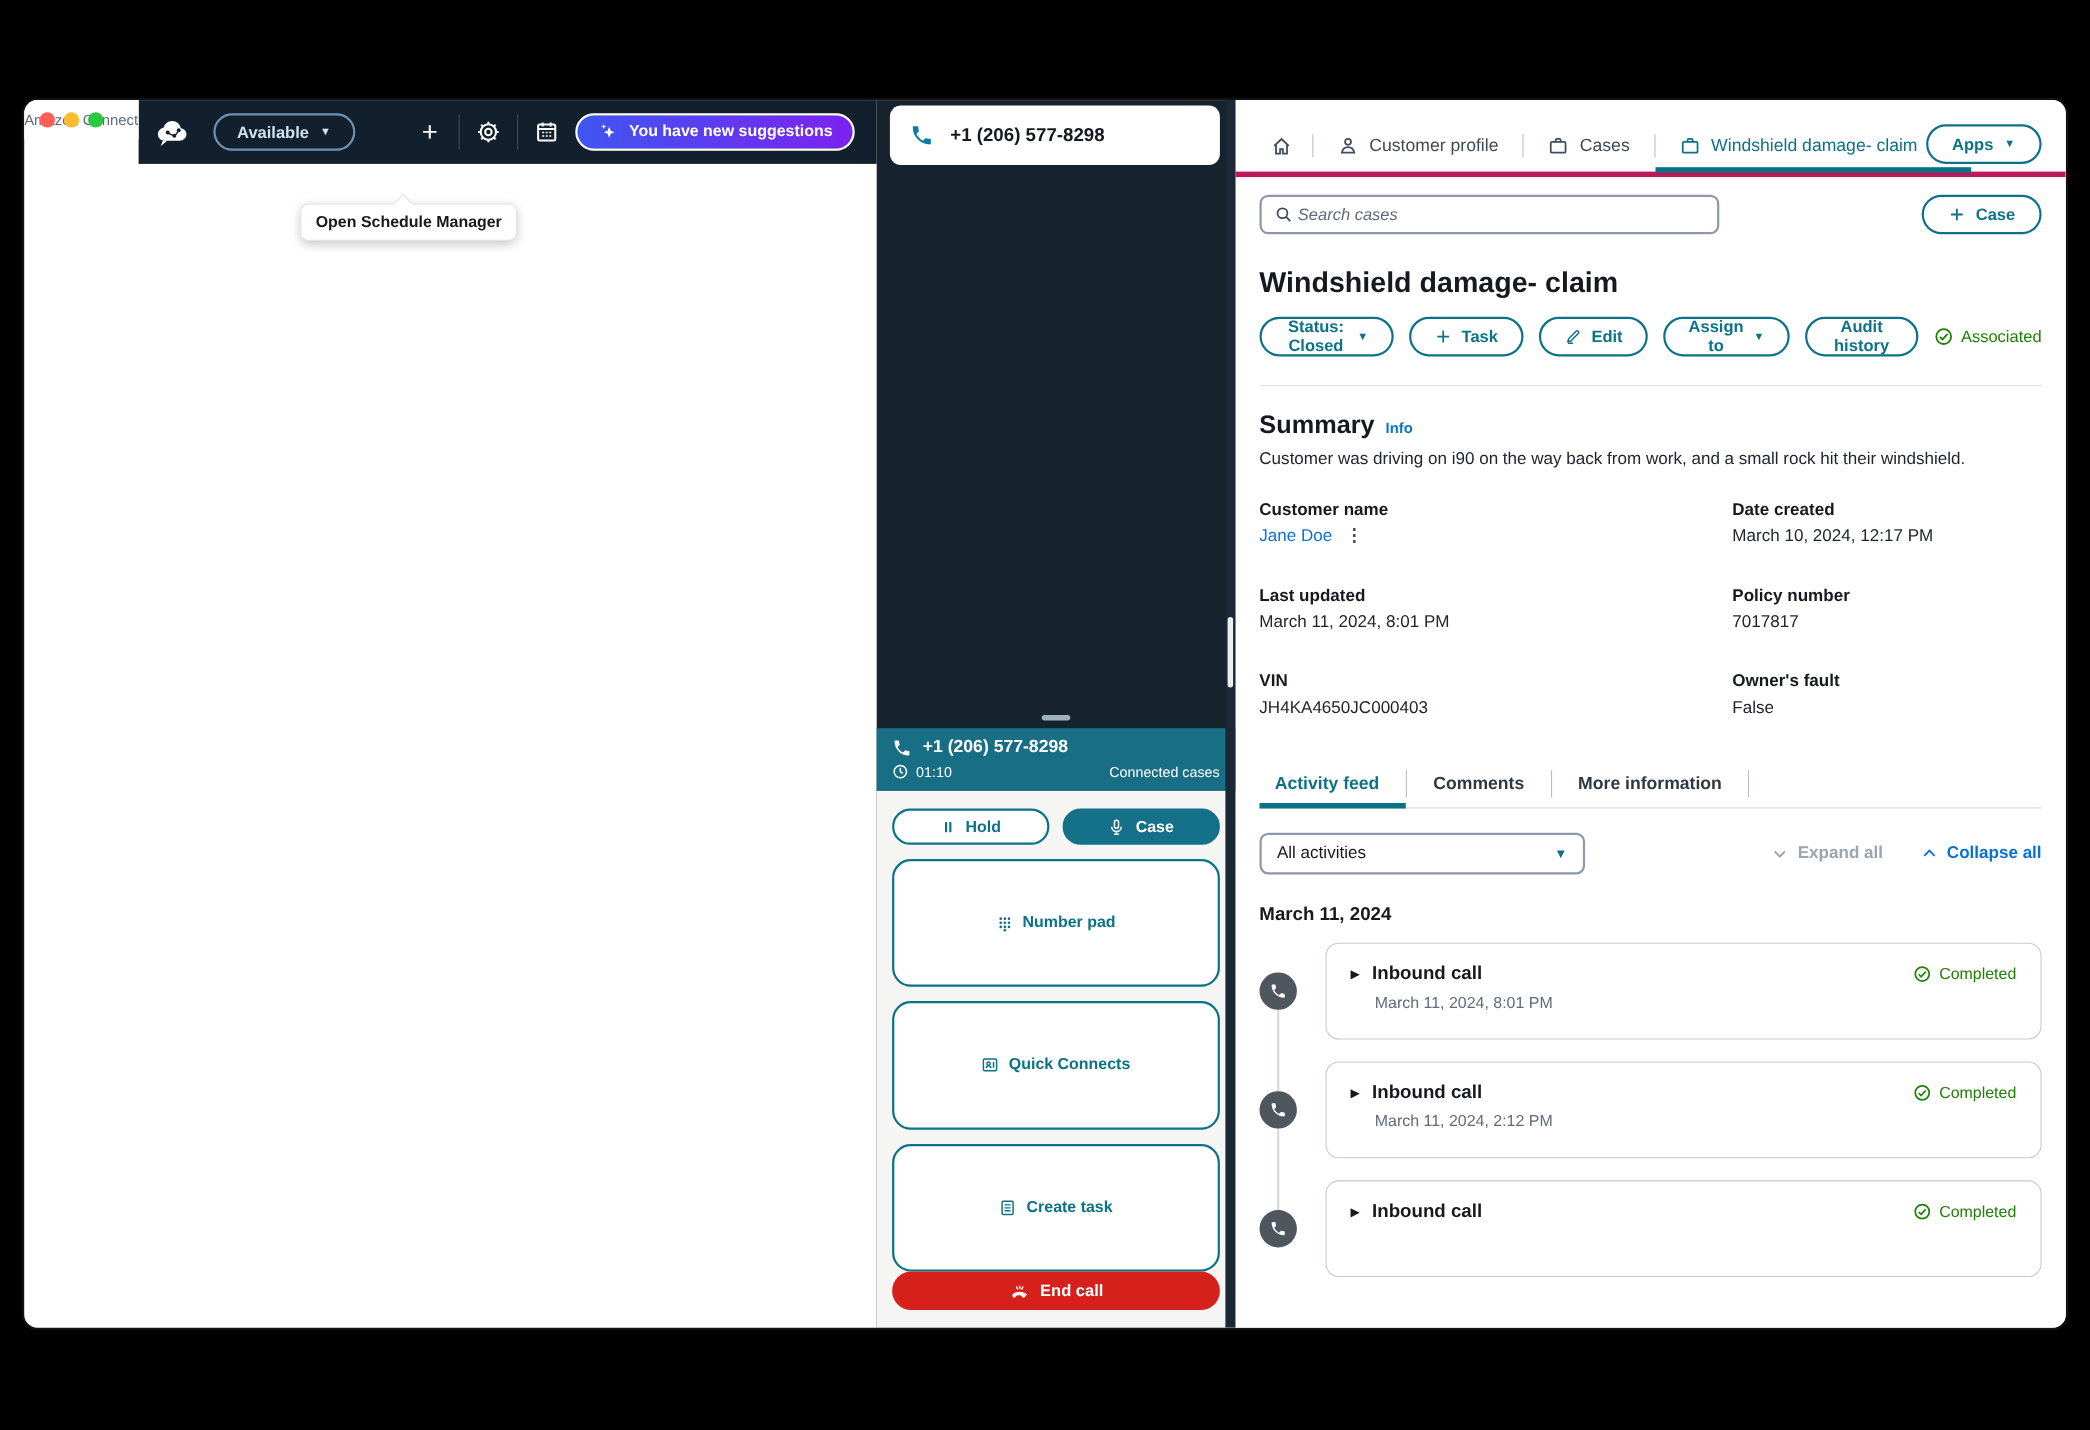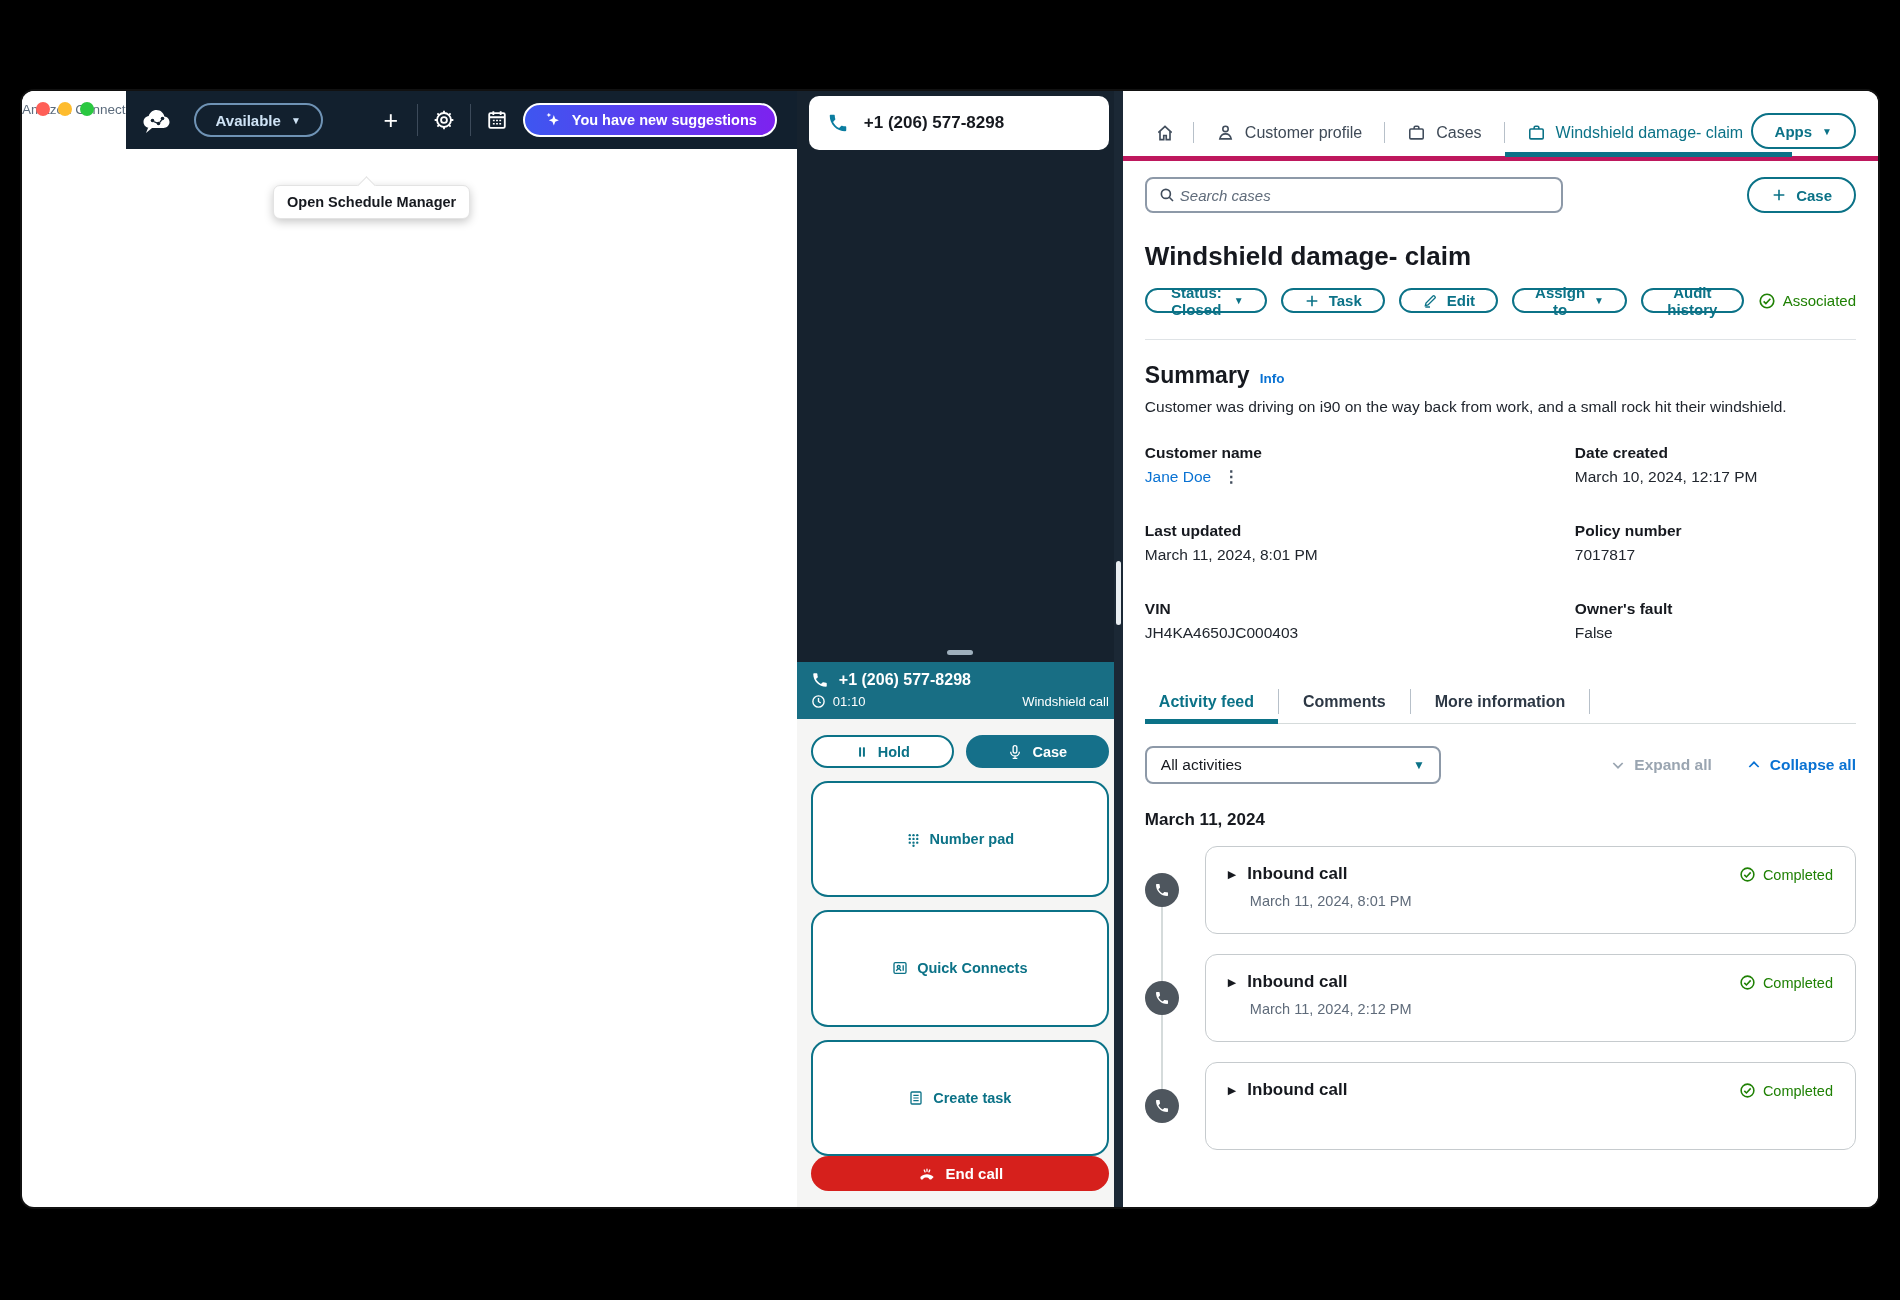--- a/index.html
+++ b/index.html
@@ -91,21 +91,21 @@
   .content{padding:0 22px;flex:1;overflow:hidden;}
   .search-row{margin-top:16px;display:flex;align-items:center;}
   .search-box{width:418px;height:36px;border:2px solid #8d99a8;border-radius:8px;display:flex;align-items:center;gap:4px;padding:0 11px;background:#fff;}
   .search-box input{border:none;outline:none;flex:1;font-size:15px;font-style:italic;color:#41505f;background:transparent;}
   .search-box input::placeholder{color:#5f6b7a;font-style:italic;}
   .case-btn{margin-left:auto;display:inline-flex;align-items:center;gap:9px;height:36px;padding:0 22px;border:2px solid var(--teal);
     border-radius:19px;background:#fff;color:var(--teal);font-weight:bold;font-size:15px;cursor:pointer;}
 
   .case-title{margin-top:28px;font-size:26px;font-weight:bold;color:var(--ink);}
   .actions-row{margin-top:16px;display:flex;align-items:center;gap:14px;}
-  .pill{display:inline-flex;align-items:center;justify-content:center;gap:9px;height:25px;padding:0 21px;
+  .pill{display:inline-flex;align-items:center;justify-content:center;gap:9px;height:36px;padding:0 21px;
     border:2px solid var(--teal);border-radius:19px;background:#fff;color:var(--teal);font-weight:bold;font-size:15px;cursor:pointer;}
   .associated{margin-left:auto;display:inline-flex;align-items:center;gap:7px;color:var(--green);font-size:15px;}
 
   .section-div{margin-top:26px;border-top:1px solid var(--soft-border);}
   .summary-head{margin-top:22px;display:flex;align-items:baseline;gap:10px;}
   .summary-title{font-size:23px;font-weight:bold;color:var(--ink);}
   .info-link{font-size:13.5px;font-weight:bold;color:var(--link);cursor:pointer;}
   .summary-text{margin-top:9px;font-size:15.5px;color:#21262e;}
 
   .fields-grid{margin-top:28px;display:grid;grid-template-columns:430px 1fr;row-gap:36px;max-width:900px;}
@@ -227,21 +227,21 @@
               <path d="M6.62 10.79c1.44 2.83 3.76 5.14 6.59 6.59l2.2-2.21c.27-.26.66-.35 1.01-.24 1.12.37 2.33.57 3.58.57.55 0 1 .45 1 1V20c0 .55-.45 1-1 1-9.39 0-17-7.61-17-17 0-.55.45-1 1-1h3.5c.55 0 1 .45 1 1 0 1.25.2 2.46.57 3.57.11.35.03.74-.25 1.02l-2.2 2.2z"></path>
             </svg>
             <span class="call-number">+1 (206) 577-8298</span>
           </div>
           <div class="call-header-row2">
             <svg width="15" height="15" viewBox="0 0 24 24" fill="none" stroke="#fff" stroke-width="2.2">
               <circle cx="12" cy="12" r="9"></circle>
                 <path d="M12 6.5V12l3.5 2.5"></path>
             </svg>
             <span>01:10</span>
-            <span class="call-status">Windshield call</span>
+            <span class="call-status">Connected cases</span>
           </div>
         </div>
 
         <div class="call-body">
           <div class="btn-row">
             <button class="sb-btn">
               <svg width="14" height="14" viewBox="0 0 24 24" fill="#0b7287">
                 <rect x="7" y="4" width="3.4" height="16" rx="1"></rect>
                   <rect x="13.6" y="4" width="3.4" height="16" rx="1"></rect>
               </svg>

